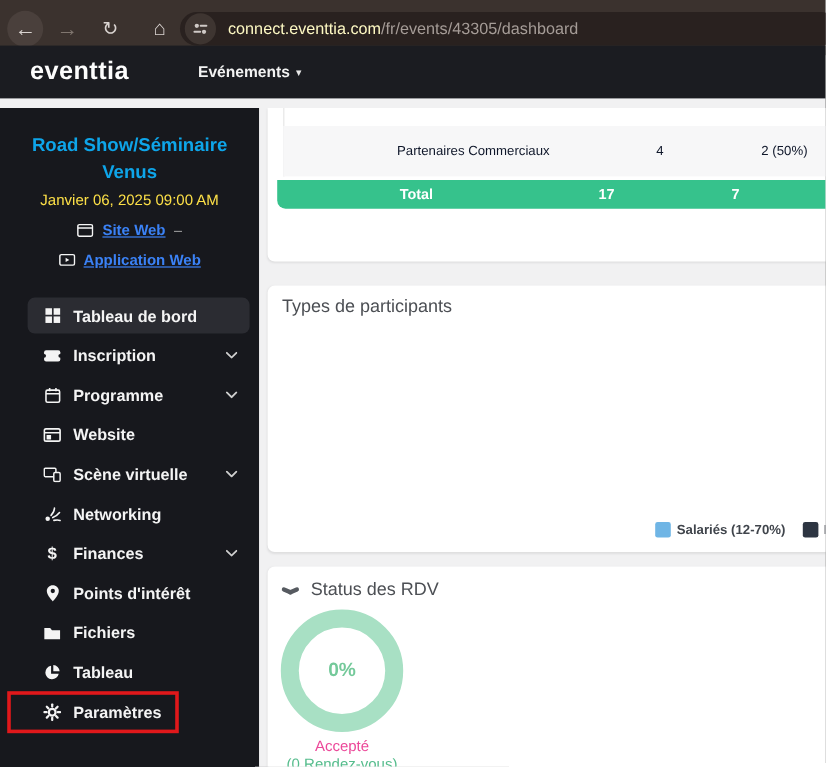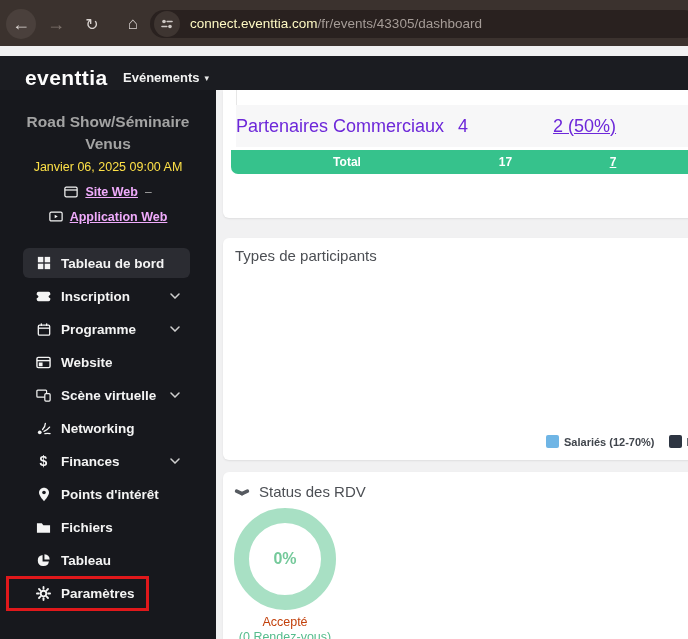--- a/index.html
+++ b/index.html
@@ -15,73 +15,73 @@
   .chrome-btn.dim { color:#80766f; }
   .urlbar { position:absolute; left:150px; top:10px; width:548px; height:28px; border-radius:14px;
     background:#29211f; display:flex; align-items:center; }
   .tune-badge { position:absolute; left:4px; top:1px; width:26px; height:26px; border-radius:50%;
     background:#3e3531; display:flex; align-items:center; justify-content:center; }
   .url-text { position:absolute; left:40px; top:0; height:28px; line-height:28px; font-size:13.5px; white-space:nowrap; }
   .url-host { color:#fef9c3; }
   .url-path { color:#a59c97; }
 
   
-  .navbar { position:absolute; top:56px; left:0; width:688px; height:44px; background:#1b1c21; }
+  .navbar { position:absolute; top:38px; left:0; width:688px; height:44px; background:#1b1c21; }
   .logo { position:absolute; left:25px; top:0; height:44px; line-height:44px; color:#fdfdfd;
     font-size:21px; font-weight:700; letter-spacing:.4px; }
   .nav-item { position:absolute; top:0; height:44px; line-height:44px; color:#f2f2f2;
-    font-size:13px; font-weight:700; white-space:nowrap; }
+    font-size:13px; font-weight:700; white-space:nowrap;margin-left:42px; }
   .nav-caret { display:inline-block; font-size:9px; margin-left:5px; color:#e8e8e8; vertical-align:1px; }
 
   
   .sidebar { position:absolute; top:90px; left:0; width:216px; height:549px; background:#17181d; color:#f4f4f4; }
-  .ev-name { margin-top:21px; text-align:center; font-size:15.5px; font-weight:700; line-height:22px; color:#a3a3a3; }
+  .ev-name { margin-top:21px; text-align:center; font-size:15.5px; font-weight:700; line-height:22px; color:#0ea5e9; }
   .ev-date { margin-top:5px; text-align:center; font-size:12.5px; color:#fde047; }
   .ev-link-row { display:flex; align-items:center; justify-content:center; gap:7px; margin-top:11px; }
-  .ev-link { font-size:12.5px; font-weight:700; color:#f0abfc; text-decoration:underline; cursor:pointer; }
+  .ev-link { font-size:12.5px; font-weight:700; color:#3b82f6; text-decoration:underline; cursor:pointer; }
   .ev-dash { color:#a8a8a8; font-size:12px; }
   .menu { position:absolute; top:158px; left:0; right:0; list-style:none; }
-  .menu li { width:167px; height:30px; margin:0 0 3px 23px; border-radius:6px;
+  .menu li { width:185px; height:30px; margin:0 0 3px 23px; border-radius:6px;
     display:flex; align-items:center; gap:10px; padding:0 10px 0 13px; cursor:pointer; }
   .menu li.active { background:#2b2c32; }
   .mi-label { font-size:13.5px; font-weight:600; color:#f4f4f4; white-space:nowrap; }
   .mi-icon { width:15px; height:15px; flex:0 0 15px; display:flex; align-items:center; justify-content:center; }
   .chev { margin-left:auto; }
   .dollar-glyph { font-size:14px; font-weight:700; color:#f4f4f4; }
   .red-box { position:absolute; left:6px; top:486px; width:143px; height:35px;
     border:3px solid #e0181b; pointer-events:none; }
 
   
   .main { position:absolute; left:216px; top:90px; width:472px; height:549px; background:#f1f1f2; overflow:hidden; }
   .card { position:absolute; background:#fff; box-shadow:0 1px 2px rgba(0,0,0,.08); }
   .card1 { left:7px; top:0; width:490px; height:128px; border-radius:0 0 6px 6px; }
   .tbl-vline { position:absolute; left:13px; top:0; width:1px; height:57px; background:#e7e7e7; }
   .row-gray { position:absolute; left:13px; top:15px; width:477px; height:42px; background:#f7f7f8;
     display:flex; align-items:center; }
-  .row-gray .c { font-size:18px; color:#6d28d9; text-align:left; }
+  .row-gray .c { font-size:11px; color:#0f172a; text-align:right; }
   .row-total { position:absolute; left:8px; top:60px; width:482px; height:24px; background:#36c28c;
     border-radius:0 0 0 7px; display:flex; align-items:center; padding-left:5px; }
   .row-total .c { font-size:12px; font-weight:600; color:#fff; text-align:center; }
-  .c1 { width:222px; } .c2 { width:95px; } .c3 { width:120px;text-decoration:underline; }
+  .c1 { width:222px; } .c2 { width:95px; } .c3 { width:120px; }
 
   .card2 { left:7px; top:148px; width:490px; height:222px; border-radius:6px; }
   .card-title { position:absolute; left:12px; top:9px; font-size:15px; color:#4c4f54; }
   .legend { position:absolute; left:323px; bottom:12px; display:flex; gap:14px; white-space:nowrap; }
   .lg-item { display:flex; align-items:center; gap:5px; }
   .lg-sq { width:13px; height:13px; border-radius:2px; }
   .lg-label { font-size:11px; font-weight:700; color:#40454c; }
 
   .card3 { left:7px; top:382px; width:490px; height:280px; border-radius:6px 6px 0 0; }
   .card3-head { position:absolute; left:10px; top:11px; display:flex; align-items:center; gap:8px; }
   .card3-title { font-size:15px; color:#4c4f54; }
   .donut-wrap { position:absolute; left:0; top:36px; width:124px; display:flex; flex-direction:column; align-items:center; }
   .donut { width:102px; height:102px; border-radius:50%; border:15px solid #a8e0c4;
     display:flex; align-items:center; justify-content:center; background:#fff; }
   .donut-pct { font-size:16px; font-weight:600; color:#74c99a; }
-  .donut-l1 { margin-top:5px; font-size:12.5px; color:#c2410c; }
+  .donut-l1 { margin-top:5px; font-size:12.5px; color:#ec4899; }
   .donut-l2 { margin-top:1px; font-size:12.5px; color:#55bc8c; }
 </style>
 </head>
 <body>
 
 <div id="screen">
 
   <div class="chrome">
     <div class="chrome-btn hl" style="left:6px;">
         <span>←</span>

